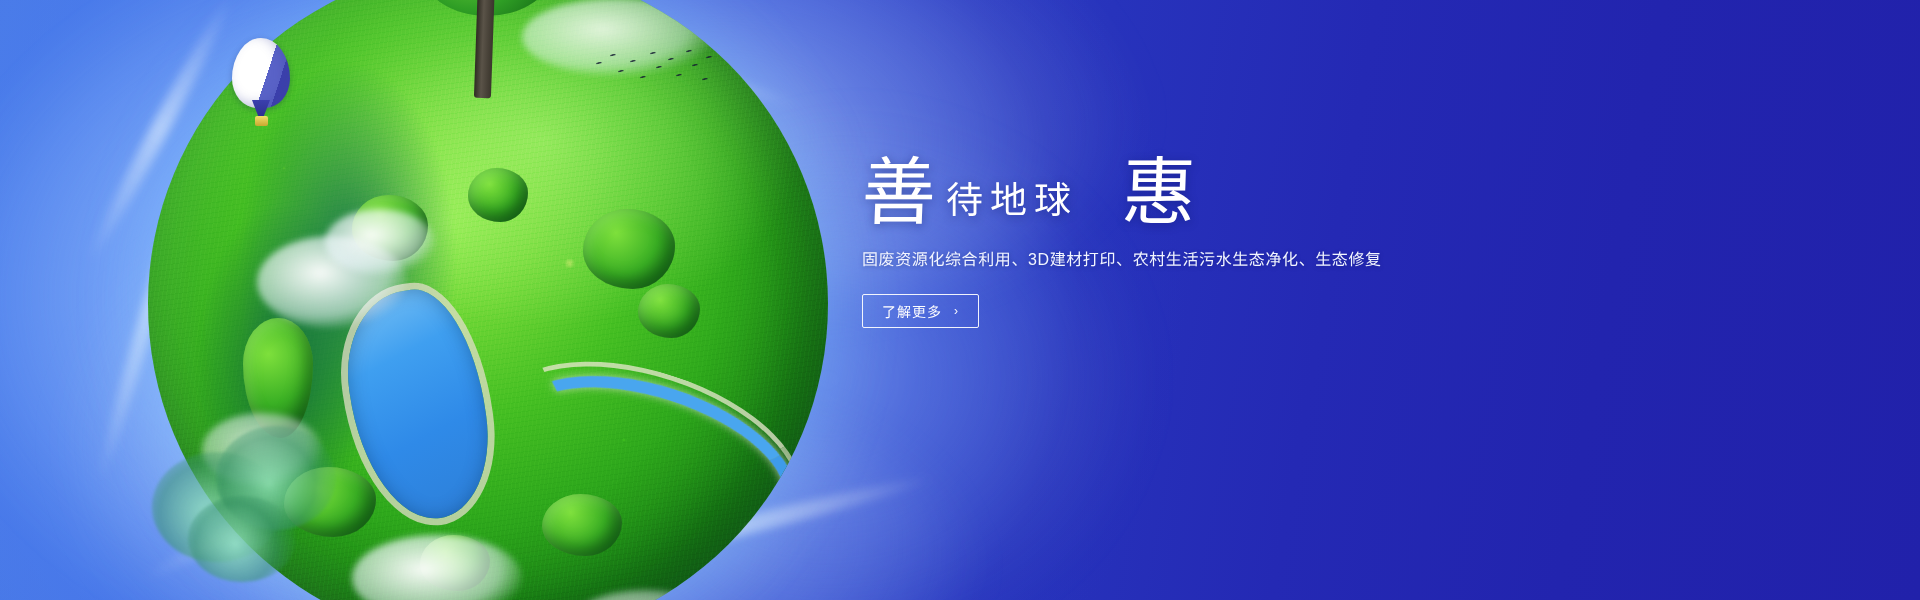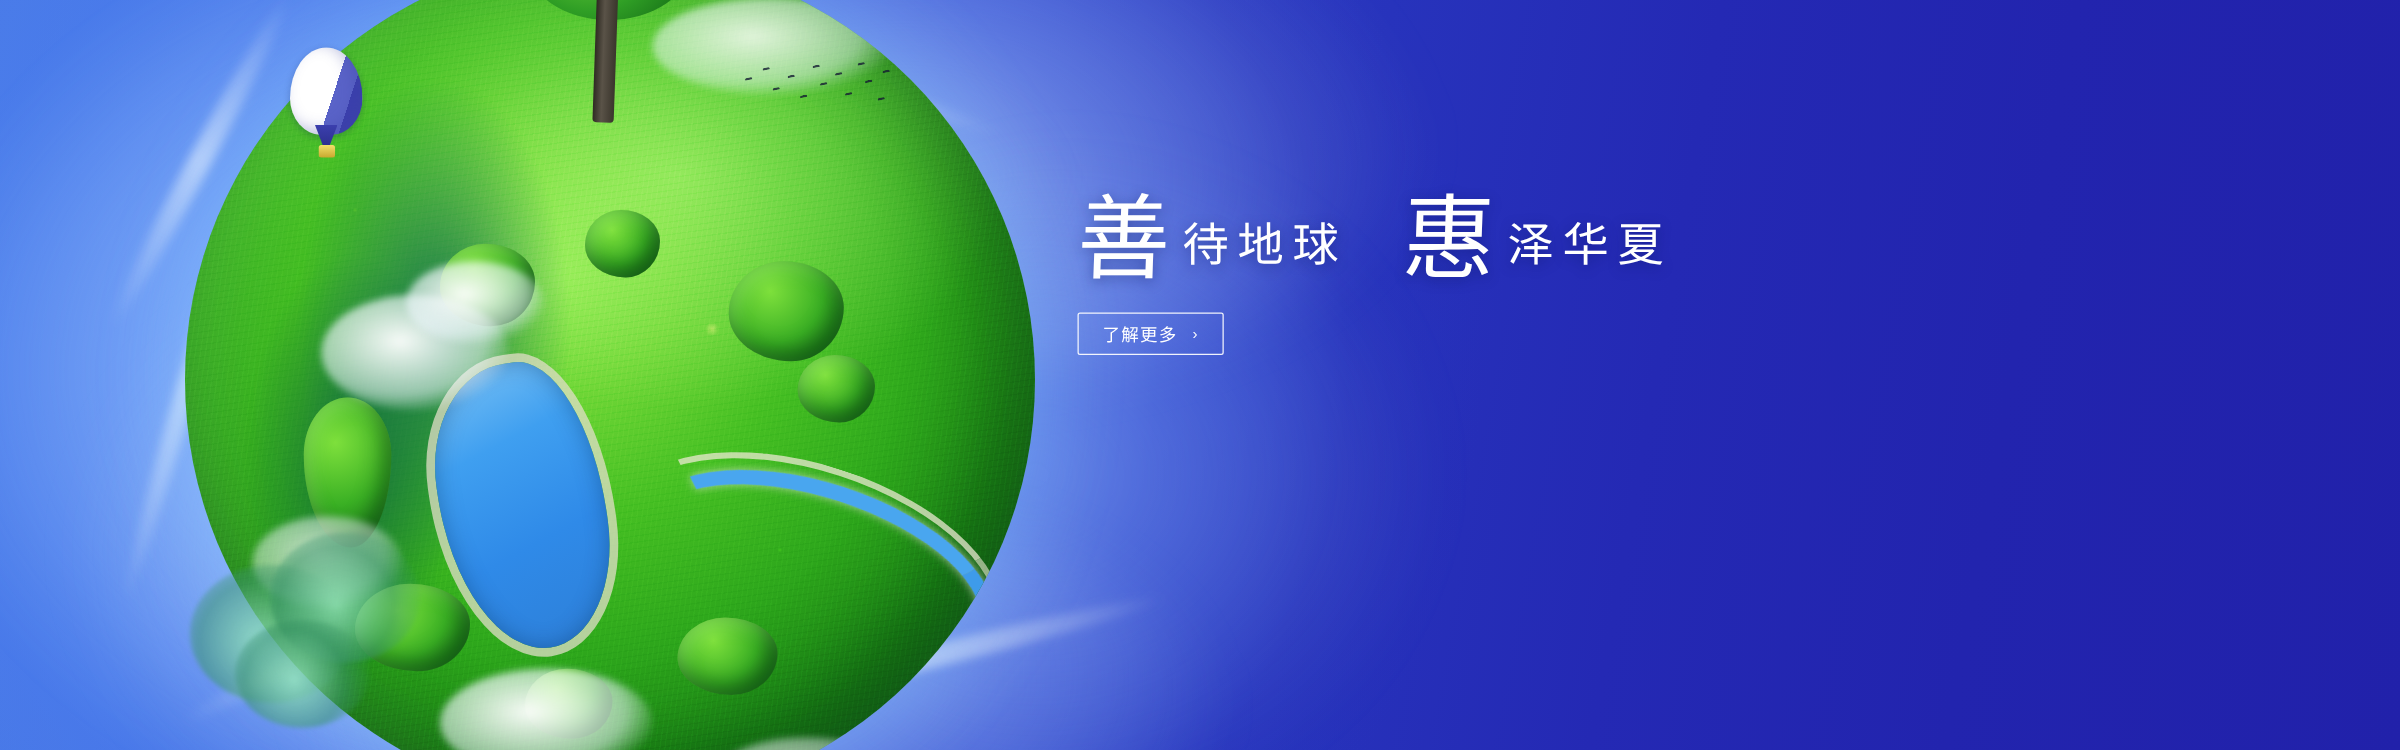--- a/index.html
+++ b/index.html
@@ -214,21 +214,21 @@
   .phrase{ display:flex; align-items:flex-end; }
   .phrase + .phrase{ margin-left:44px; }
   .big-char{
     font-family:"DejaVu Serif","Liberation Serif",serif;
     font-size:74px; line-height:.96; font-weight:400;
     letter-spacing:0;
     margin-right:10px;
     transform:skewX(-2deg);
   }
   .rest-chars{
-    font-family:Liberation Mono, monospace;
+    font-family:Liberation Serif, serif;
     font-size:37px; line-height:1; font-weight:400;
     letter-spacing:7px;
     padding-bottom:9px;
   }
   .subtitle{
     margin-top:22px;
     font-size:25px; line-height:1.25;
     color:#ffffff; font-weight:400;
     letter-spacing:6.5px;
     white-space:nowrap;
@@ -338,25 +338,25 @@
 
   <div class="content">
 
     <div class="headline">
       <span class="phrase">
         <span class="big-char">善</span>
         <span class="rest-chars">待地球</span>
       </span>
       <span class="phrase">
         <span class="big-char">惠</span>
-        <span class="rest-chars">泽华夏</span>
       </span>
     </div>
 
 
+    <div class="desc">固废资源化综合利用、3D建材打印、农村生活污水生态净化、生态修复</div>
 
     <button class="cta">
       <span>了解更多</span>
       <span class="chev">›</span>
     </button>
 
   </div>
 </div>
 
 </body></html>

